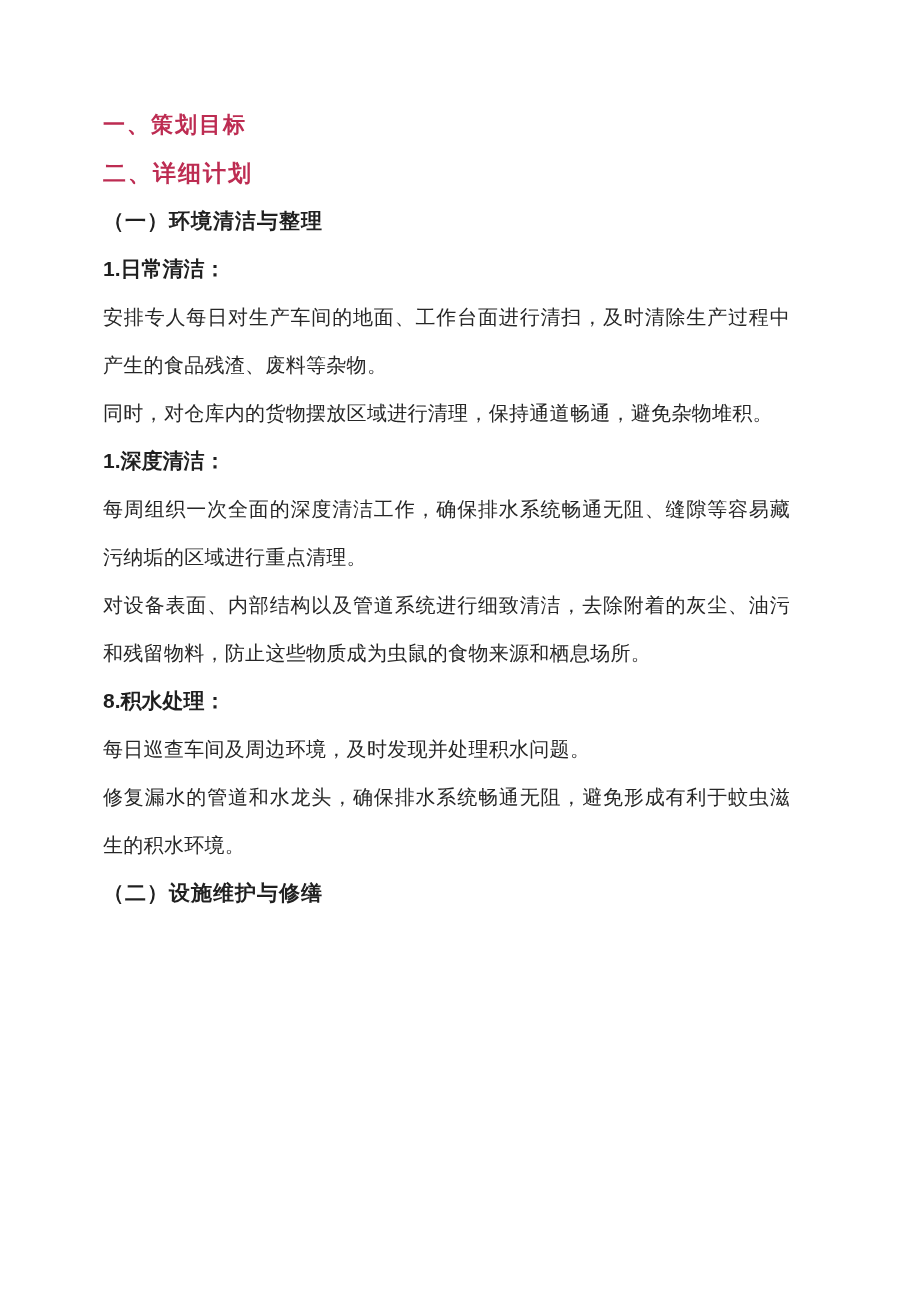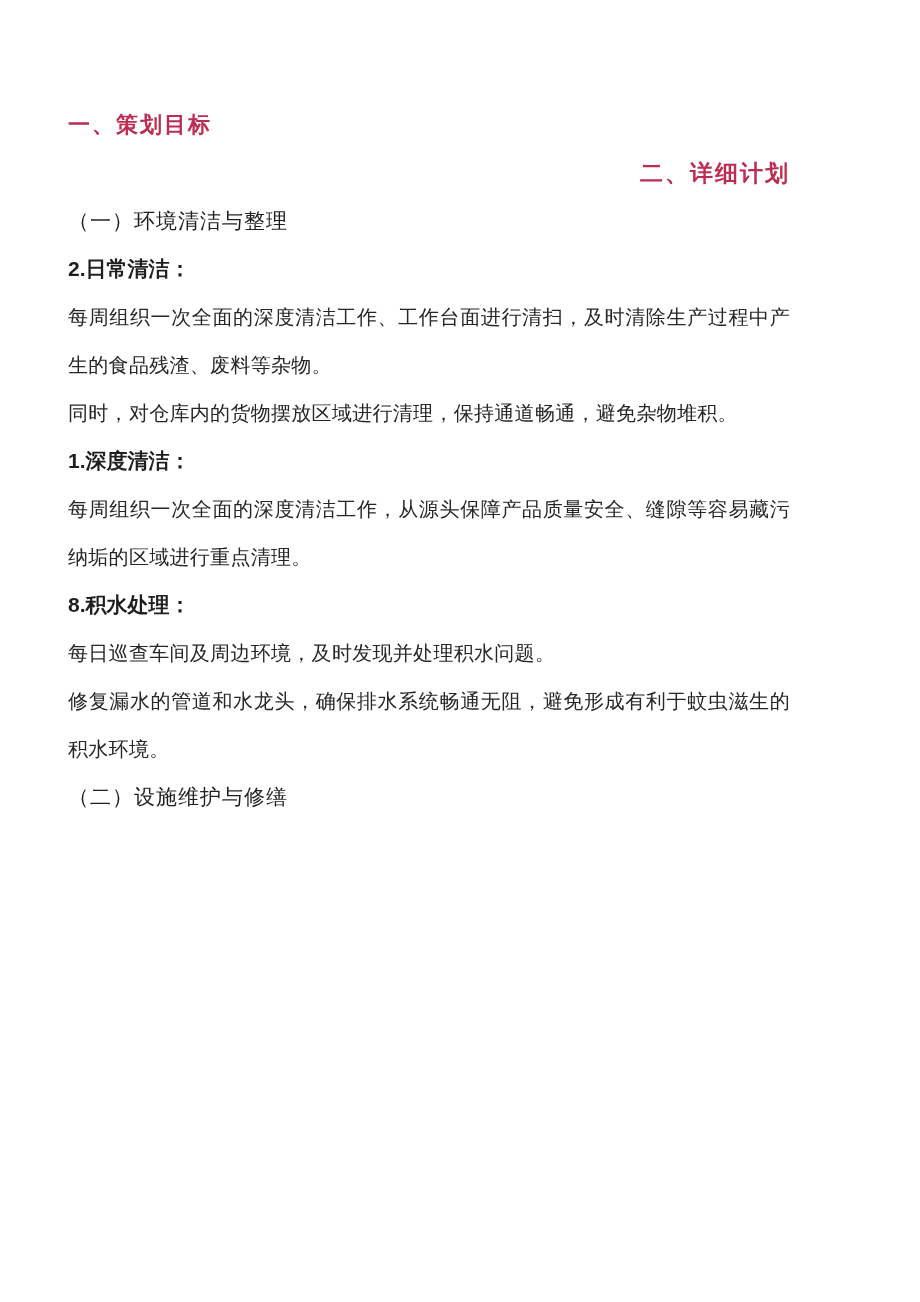--- a/index.html
+++ b/index.html
@@ -10,44 +10,44 @@
   body {
     width: 920px;
     height: 1302px;
     overflow: hidden;
     font-family: "Liberation Sans", sans-serif;
   }
   .page {
     box-sizing: border-box;
     width: 920px;
     height: 1122px;
-    padding: 101px 130px 0 68px;
+    padding: 101px 130px 0 103px;
     background: #ffffff;
   }
   .page > * {
     margin: 0;
     padding: 0;
   }
   
   .h-red {
     color: #bd2c52;
     font-weight: 700;
     font-size: 22px;
     line-height: 48px;
     letter-spacing: 2px;
     text-align: left;
   }
   .h-red.center {
-    text-align: right;
+    text-align: left;
     font-size: 23px;
   }
   
   .h-bold {
     color: #1f1f1f;
-    font-weight: 400;
+    font-weight: 700;
     font-size: 21px;
     line-height: 48px;
     letter-spacing: 1px;
   }
   
   .h-num {
     color: #1f1f1f;
     font-weight: 700;
     font-size: 21px;
     line-height: 48px;
@@ -63,22 +63,23 @@
     letter-spacing: 0.3px;
   }
 </style>
 </head>
 <body>
 
 <div class="page">
   <h2 class="h-red">一、策划目标</h2>
   <h2 class="h-red center">二、详细计划</h2>
   <h3 class="h-bold">（一）环境清洁与整理</h3>
-  <h4 class="h-num">2.日常清洁：</h4>
-  <p class="body-p">每周组织一次全面的深度清洁工作、工作台面进行清扫，及时清除生产过程中产生的食品残渣、废料等杂物。</p>
+  <h4 class="h-num">1.日常清洁：</h4>
+  <p class="body-p">安排专人每日对生产车间的地面、工作台面进行清扫，及时清除生产过程中产生的食品残渣、废料等杂物。</p>
   <p class="body-p">同时，对仓库内的货物摆放区域进行清理，保持通道畅通，避免杂物堆积。</p>
   <h4 class="h-num">1.深度清洁：</h4>
-  <p class="body-p">每周组织一次全面的深度清洁工作，从源头保障产品质量安全、缝隙等容易藏污纳垢的区域进行重点清理。</p>
+  <p class="body-p">每周组织一次全面的深度清洁工作，确保排水系统畅通无阻、缝隙等容易藏污纳垢的区域进行重点清理。</p>
+  <p class="body-p">对设备表面、内部结构以及管道系统进行细致清洁，去除附着的灰尘、油污和残留物料，防止这些物质成为虫鼠的食物来源和栖息场所。</p>
   <h4 class="h-num">8.积水处理：</h4>
   <p class="body-p">每日巡查车间及周边环境，及时发现并处理积水问题。</p>
   <p class="body-p">修复漏水的管道和水龙头，确保排水系统畅通无阻，避免形成有利于蚊虫滋生的积水环境。</p>
   <h3 class="h-bold">（二）设施维护与修缮</h3>
 </div>
 
 </body></html>

